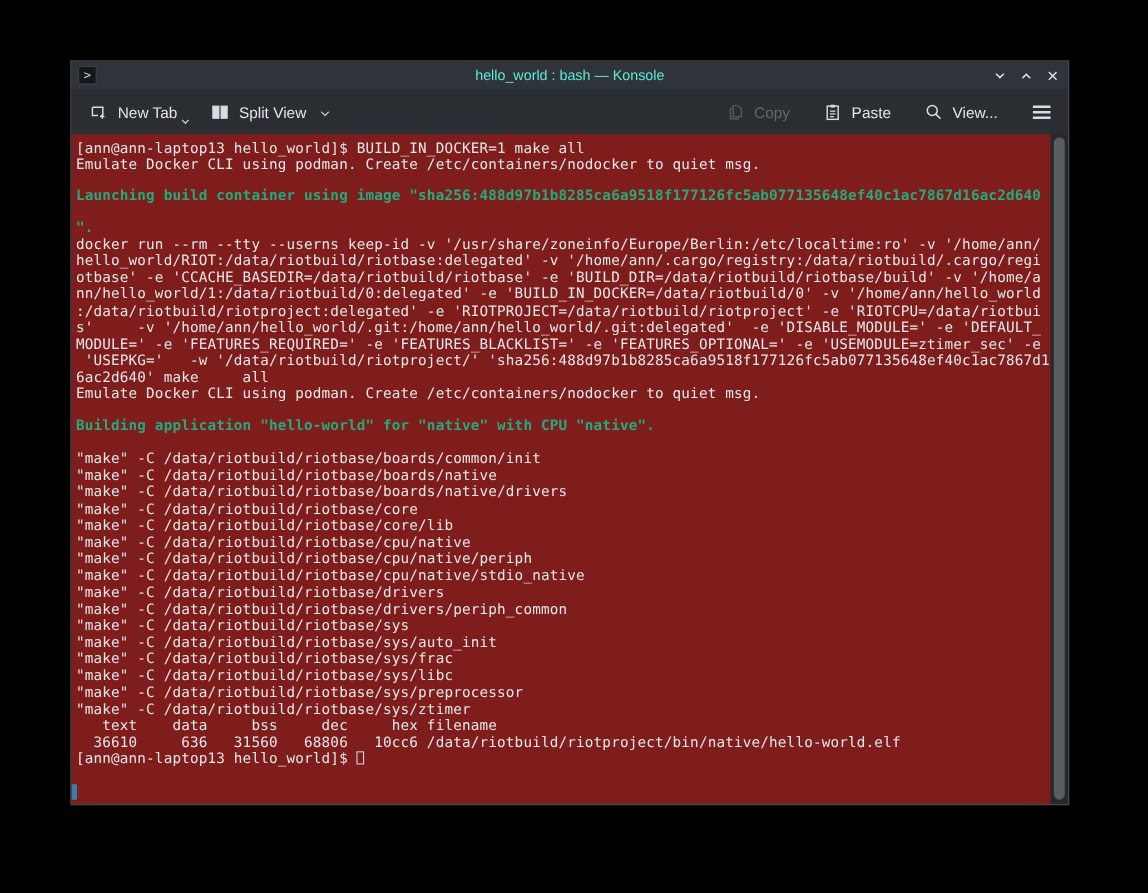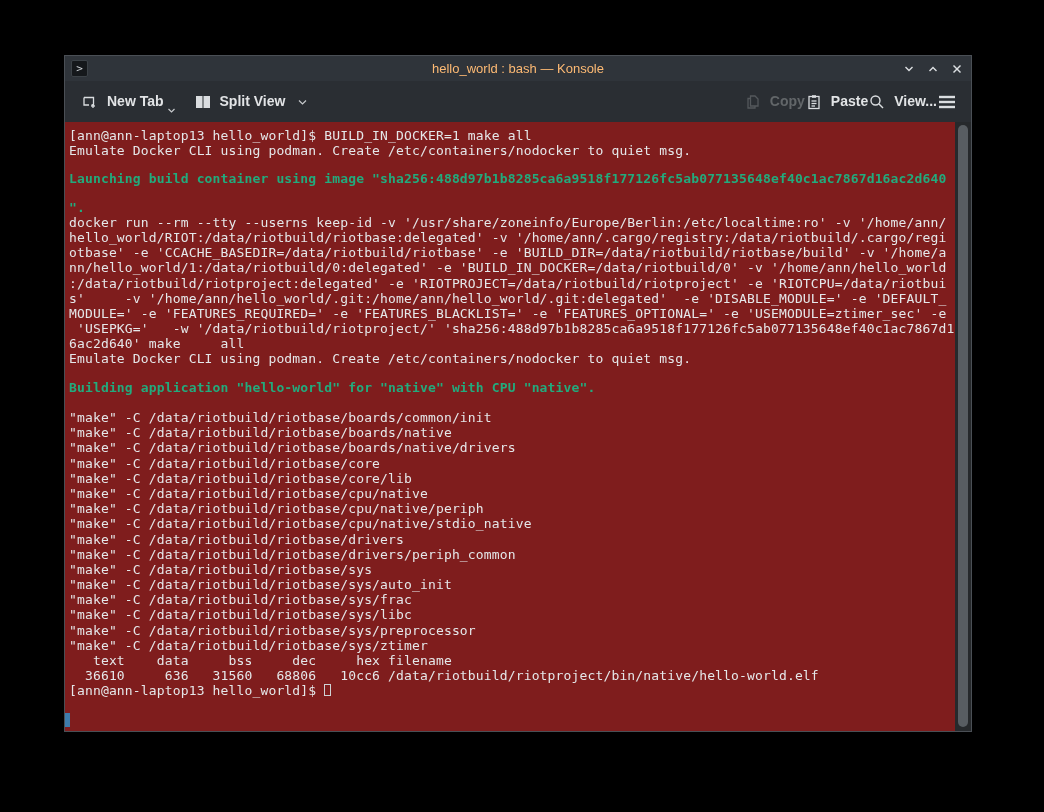--- a/index.html
+++ b/index.html
@@ -10,30 +10,30 @@
   .window { position:absolute; left:64px; top:55px; width:908px; height:677px;
             border:1px solid #4a4f55; background:#232628; display:flex; flex-direction:column; }
 
   
   .titlebar { position:relative; height:25px; background:#2f343a; flex:0 0 auto;
               display:flex; align-items:center; }
   .app-icon { position:absolute; left:6px; top:4px; width:17px; height:17px;
               background:#15181b; border:1px solid #3c4247; border-radius:2px;
               color:#cdd2d6; font-family:"DejaVu Sans Mono", monospace; font-size:11px;
               display:flex; align-items:center; justify-content:center; }
-  .title { flex:1; text-align:center; color:#fdba74; font-size:13px; font-weight:500; }
+  .title { flex:1; text-align:center; color:#5eead4; font-size:13px; font-weight:500; }
   .win-controls { position:absolute; right:6px; top:0; height:25px; display:flex; align-items:center; gap:8px; }
   .win-btn { width:16px; height:16px; color:#dcdfe2; display:flex; align-items:center; justify-content:center; cursor:pointer; }
 
   
   .toolbar { height:41px; background:#2a2e33; flex:0 0 auto; display:flex; align-items:center;
              padding:0 14px 0 16px; color:#e2e4e6; font-size:14px; }
-  .tbtn { display:flex; gap:8px; cursor:pointer; position:relative;font-weight:bold; }
+  .tbtn { display:flex; align-items:center; gap:8px; cursor:pointer; position:relative; }
   .tbtn + .tbtn.left { margin-left:30px; }
-  .right-group { margin-left:auto; display:flex; align-items:center; }
+  .right-group { margin-left:auto; display:flex; align-items:center; gap:30px; }
   .tbtn.disabled { color:#626669; }
   .tbtn.disabled svg { stroke:#54585c; }
   .tbtn svg { stroke:#dadde0; }
   .mini-chev { position:absolute; right:-12px; bottom:-6px; }
   .mini-chev svg, .inline-chev svg { stroke:#c6c9cc; }
 
   
   .terminal { position:relative; flex:1; background:#7f1d1d; overflow:hidden; }
   .term-text { position:absolute; left:4px; right:17px; top:6px; bottom:0;
                font-family:"DejaVu Sans Mono", monospace; font-size:13px; line-height:15.2px;

